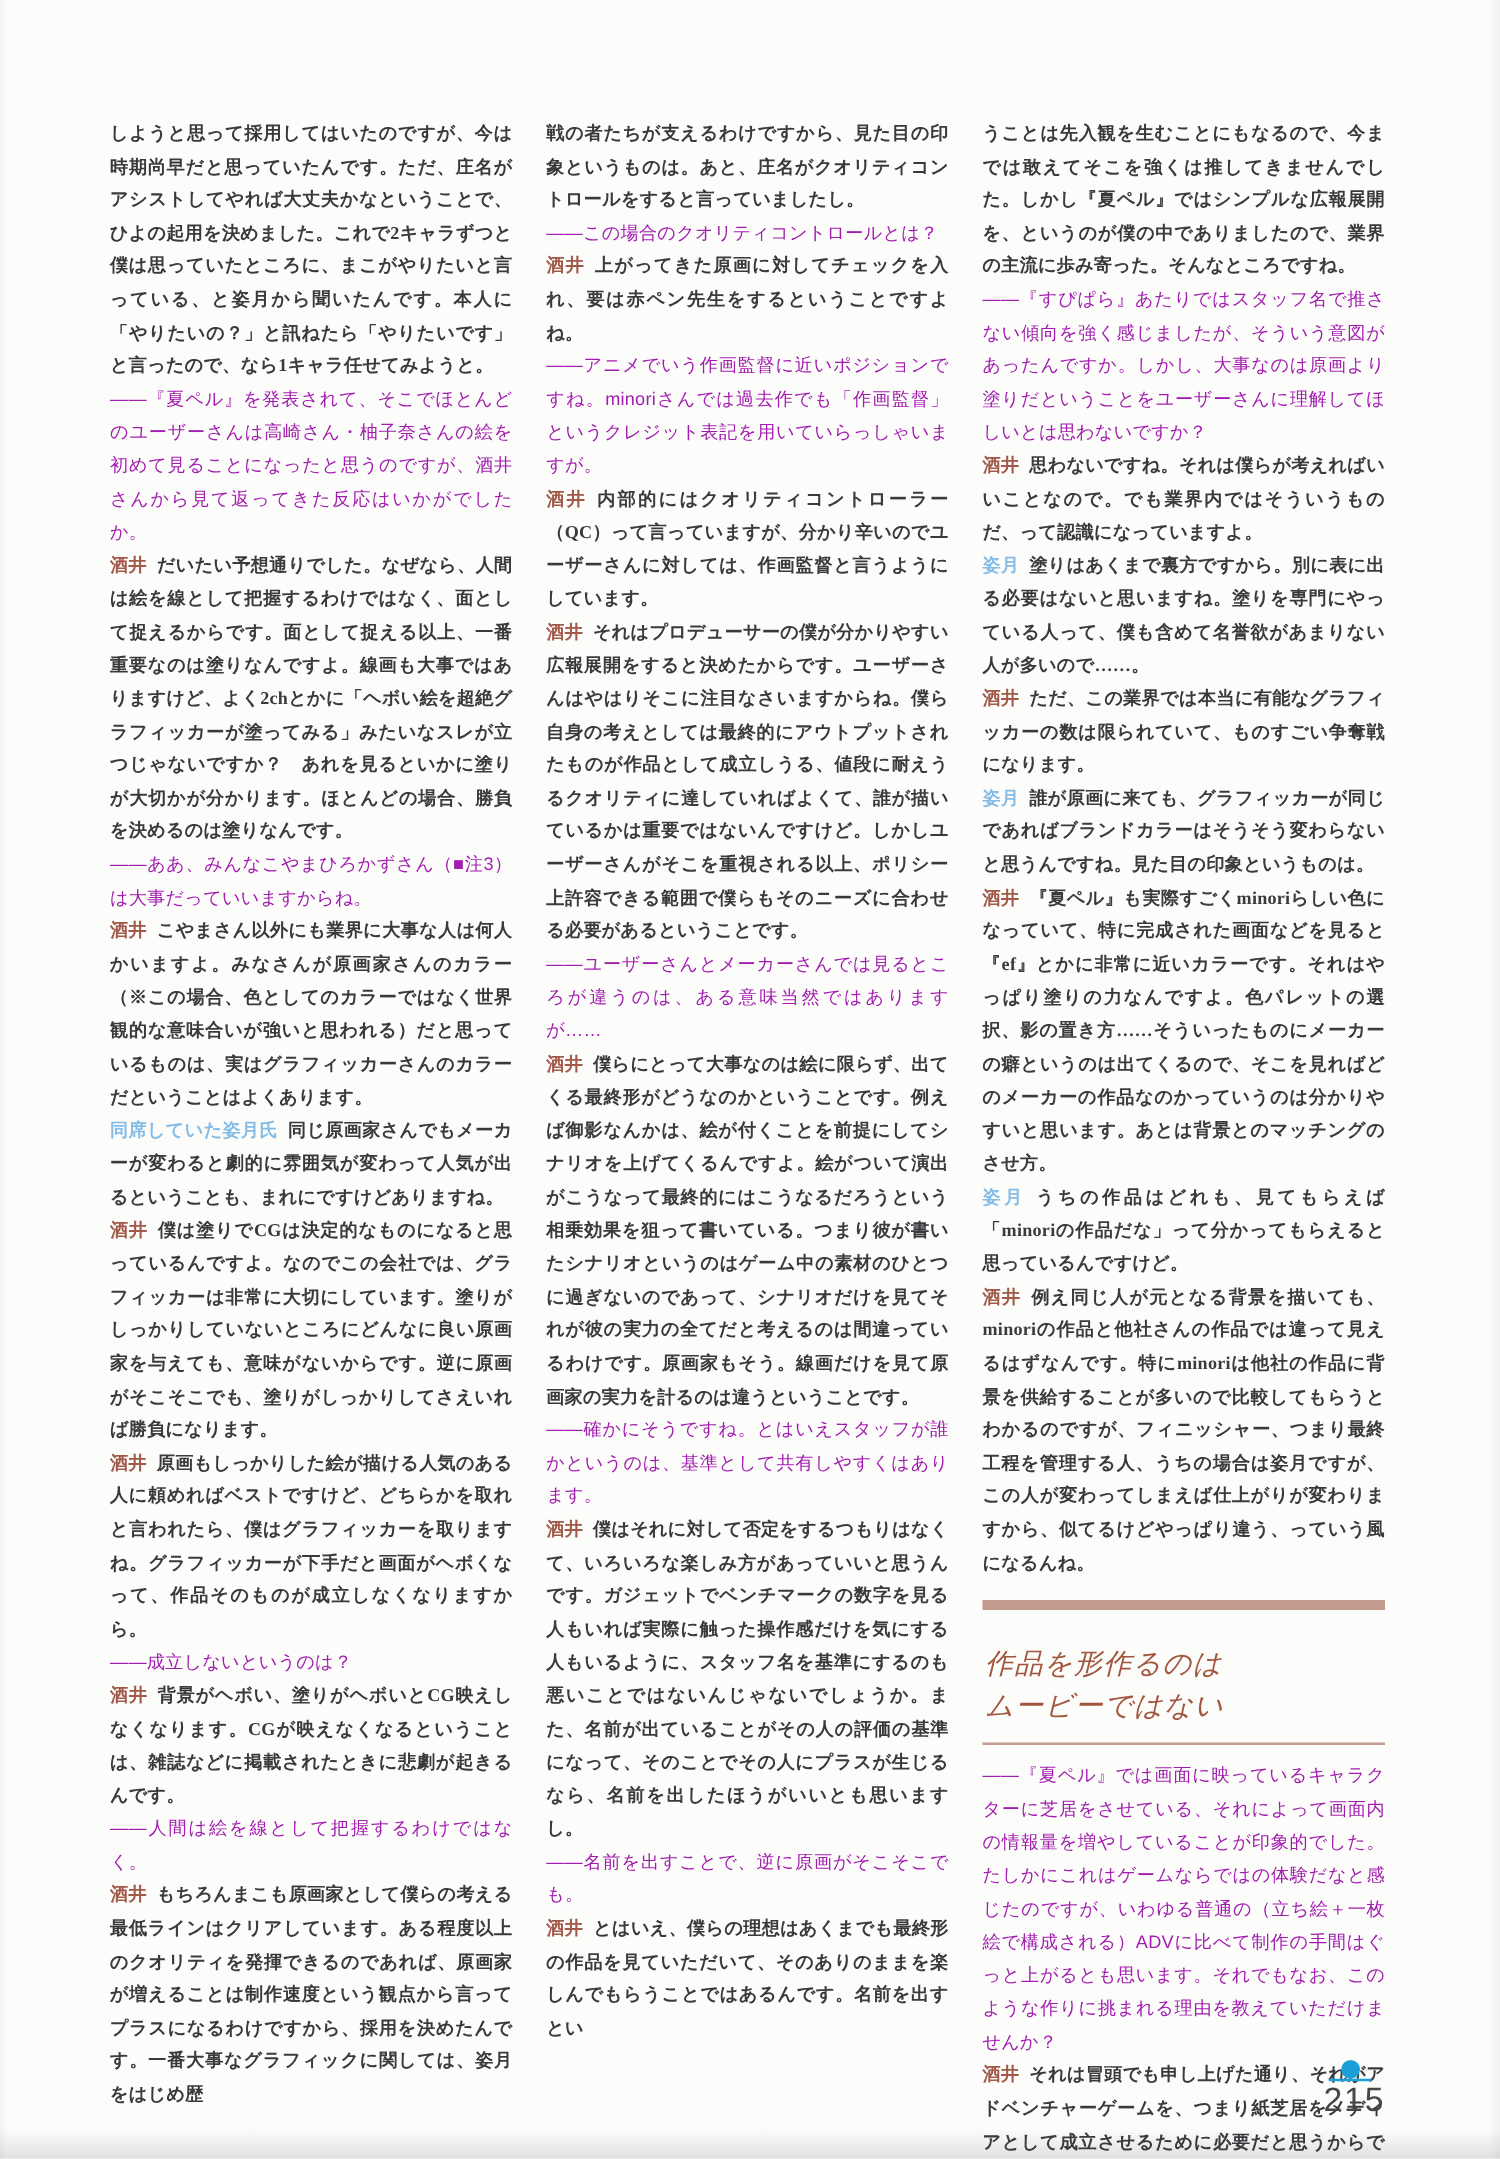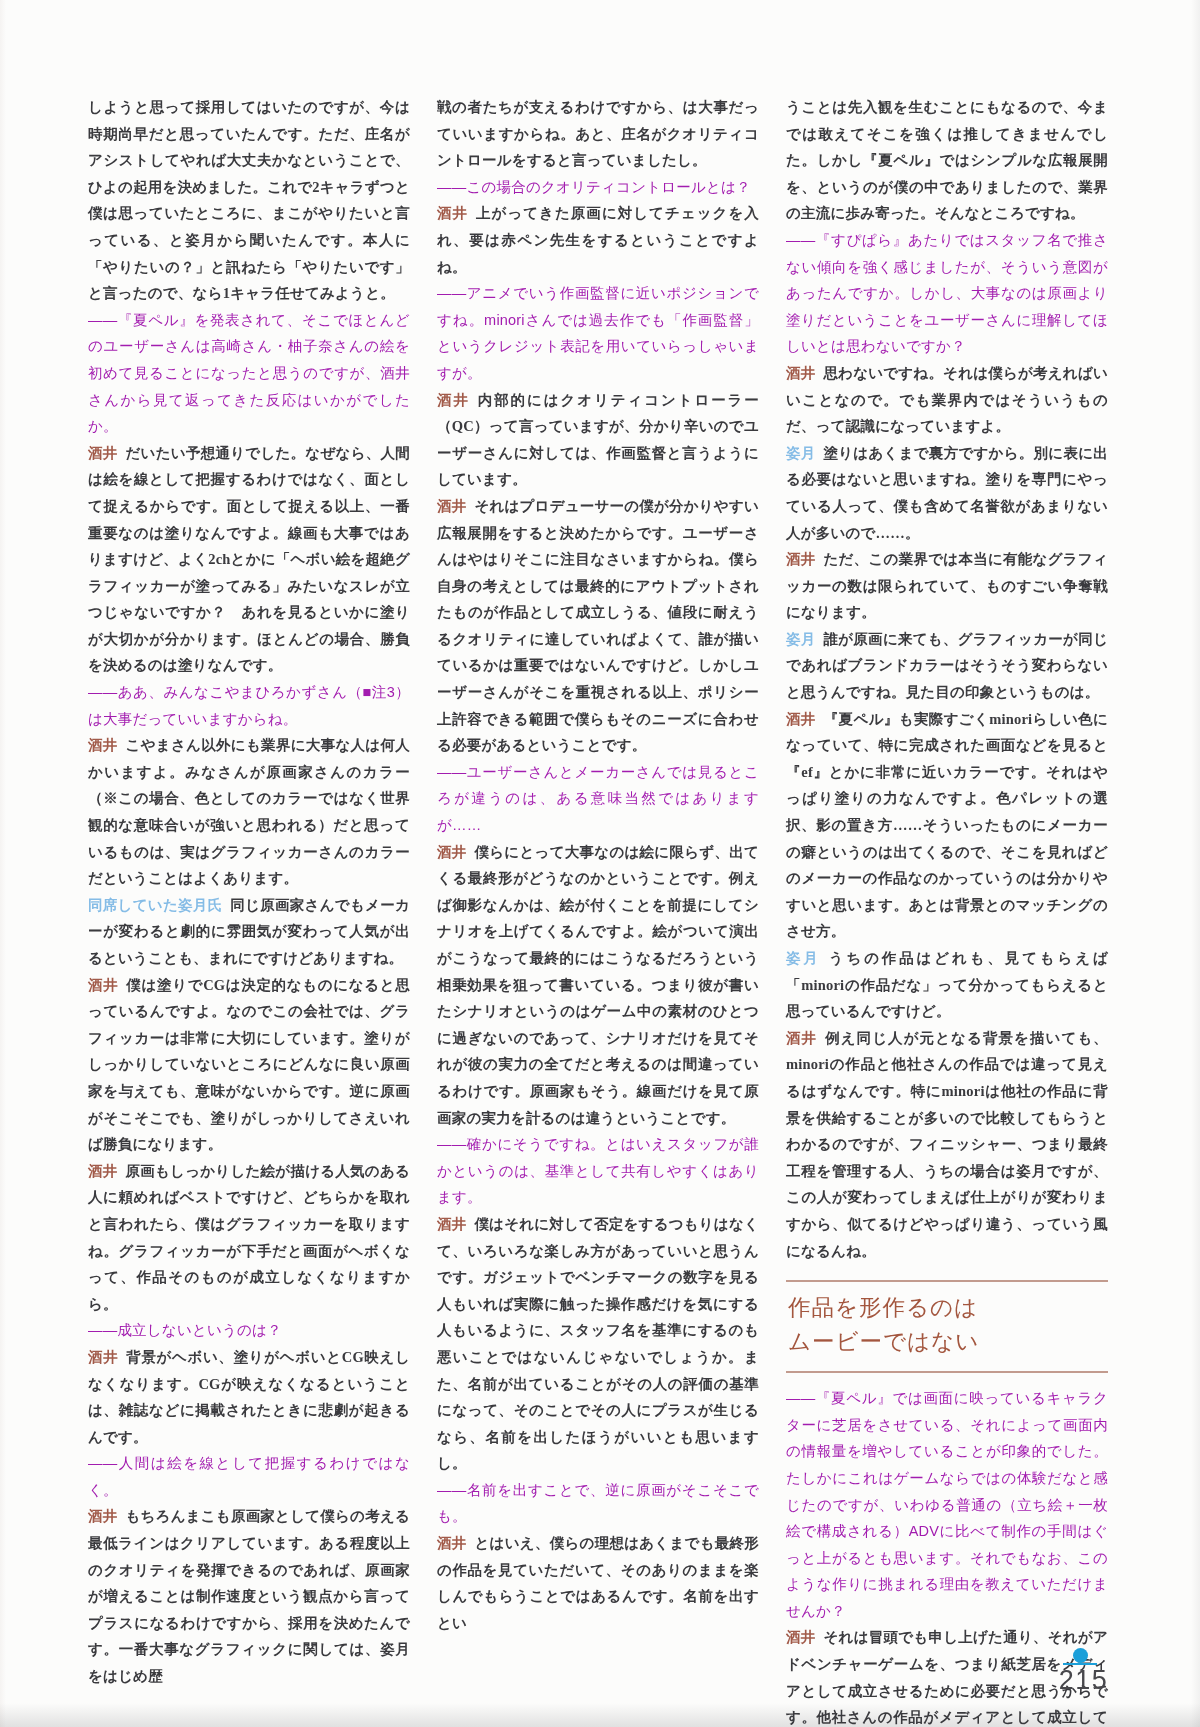--- a/index.html
+++ b/index.html
@@ -26,28 +26,28 @@
     font-weight:600;color:#3a3a3e;
   }
   p.question{
     font-family:"Liberation Sans",sans-serif;
     font-weight:400;color:#a21caf;
   }
   .speaker{font-weight:700;margin-right:0.55em;}
 
   .section-heading{
     margin:16px 0 12px 0;
-    padding:9px 2px 12px 2px;
-    border-top:2px solid #b91c1c;
+    padding:26px 2px 12px 2px;
+    border-top:8px solid #b91c1c;
     border-bottom:2px solid #c29b8e;
     color:#a3563e;
     font-family:"Liberation Sans",sans-serif;
     font-weight:500;
     font-size:22.5px;line-height:34px;
-    text-align:left;letter-spacing:1px;
+    text-align:left;letter-spacing:1px;font-style:italic;
   }
 
   .footer{
     position:absolute;left:1020px;top:1648px;width:120px;height:36px;
     display:flex;align-items:center;
     font-family:"Liberation Sans",sans-serif;
     flex-direction:column;
   }
   .footer .dot{width:15px;height:15px;border-radius:50%;flex:0 0 auto;}
   .footer .rule{width:34px;height:2px;flex:0 0 auto;}
@@ -65,21 +65,21 @@
       <p class="answer"><span class="speaker" style="color: rgb(161, 90, 73);">酒井</span>こやまさん以外にも業界に大事な人は何人かいますよ。みなさんが原画家さんのカラー（※この場合、色としてのカラーではなく世界観的な意味合いが強いと思われる）だと思っているものは、実はグラフィッカーさんのカラーだということはよくあります。</p>
       <p class="answer"><span class="speaker" style="color: rgb(133, 188, 230); margin-top: 20px;">同席していた姿月氏</span>同じ原画家さんでもメーカーが変わると劇的に雰囲気が変わって人気が出るということも、まれにですけどありますね。</p>
       <p class="answer"><span class="speaker" style="color: rgb(161, 90, 73);">酒井</span>僕は塗りでCGは決定的なものになると思っているんですよ。なのでこの会社では、グラフィッカーは非常に大切にしています。塗りがしっかりしていないところにどんなに良い原画家を与えても、意味がないからです。逆に原画がそこそこでも、塗りがしっかりしてさえいれば勝負になります。</p>
       <p class="answer"><span class="speaker" style="color: rgb(161, 90, 73);">酒井</span>原画もしっかりした絵が描ける人気のある人に頼めればベストですけど、どちらかを取れと言われたら、僕はグラフィッカーを取りますね。グラフィッカーが下手だと画面がヘボくなって、作品そのものが成立しなくなりますから。</p>
       <p class="question">——成立しないというのは？</p>
       <p class="answer"><span class="speaker" style="color: rgb(161, 90, 73);">酒井</span>背景がヘボい、塗りがヘボいとCG映えしなくなります。CGが映えなくなるということは、雑誌などに掲載されたときに悲劇が起きるんです。</p>
       <p class="question">——人間は絵を線として把握するわけではなく。</p>
       <p class="answer"><span class="speaker" style="color: rgb(161, 90, 73);">酒井</span>もちろんまこも原画家として僕らの考える最低ラインはクリアしています。ある程度以上のクオリティを発揮できるのであれば、原画家が増えることは制作速度という観点から言ってプラスになるわけですから、採用を決めたんです。一番大事なグラフィックに関しては、姿月をはじめ歴</p>
     </div>
   <div class="col" id="col-1">
-      <p class="body">戦の者たちが支えるわけですから、は大事だっていいますからね。あと、庄名がクオリティコントロールをすると言っていましたし。</p>
+      <p class="body">戦の者たちが支えるわけですから、見た目の印象というものは。あと、庄名がクオリティコントロールをすると言っていましたし。</p>
       <p class="question">——この場合のクオリティコントロールとは？</p>
       <p class="answer"><span class="speaker" style="color: rgb(161, 90, 73);">酒井</span>上がってきた原画に対してチェックを入れ、要は赤ペン先生をするということですよね。</p>
       <p class="question">——アニメでいう作画監督に近いポジションですね。minoriさんでは過去作でも「作画監督」というクレジット表記を用いていらっしゃいますが。</p>
       <p class="answer"><span class="speaker" style="color: rgb(161, 90, 73);">酒井</span>内部的にはクオリティコントローラー（QC）って言っていますが、分かり辛いのでユーザーさんに対しては、作画監督と言うようにしています。</p>
       <p class="answer"><span class="speaker" style="color: rgb(161, 90, 73);">酒井</span>それはプロデューサーの僕が分かりやすい広報展開をすると決めたからです。ユーザーさんはやはりそこに注目なさいますからね。僕ら自身の考えとしては最終的にアウトプットされたものが作品として成立しうる、値段に耐えうるクオリティに達していればよくて、誰が描いているかは重要ではないんですけど。しかしユーザーさんがそこを重視される以上、ポリシー上許容できる範囲で僕らもそのニーズに合わせる必要があるということです。</p>
       <p class="question">——ユーザーさんとメーカーさんでは見るところが違うのは、ある意味当然ではありますが……</p>
       <p class="answer"><span class="speaker" style="color: rgb(161, 90, 73);">酒井</span>僕らにとって大事なのは絵に限らず、出てくる最終形がどうなのかということです。例えば御影なんかは、絵が付くことを前提にしてシナリオを上げてくるんですよ。絵がついて演出がこうなって最終的にはこうなるだろうという相乗効果を狙って書いている。つまり彼が書いたシナリオというのはゲーム中の素材のひとつに過ぎないのであって、シナリオだけを見てそれが彼の実力の全てだと考えるのは間違っているわけです。原画家もそう。線画だけを見て原画家の実力を計るのは違うということです。</p>
       <p class="question">——確かにそうですね。とはいえスタッフが誰かというのは、基準として共有しやすくはあります。</p>
       <p class="answer"><span class="speaker" style="color: rgb(161, 90, 73);">酒井</span>僕はそれに対して否定をするつもりはなくて、いろいろな楽しみ方があっていいと思うんです。ガジェットでベンチマークの数字を見る人もいれば実際に触った操作感だけを気にする人もいるように、スタッフ名を基準にするのも悪いことではないんじゃないでしょうか。また、名前が出ていることがその人の評価の基準になって、そのことでその人にプラスが生じるなら、名前を出したほうがいいとも思いますし。</p>
       <p class="question">——名前を出すことで、逆に原画がそこそこでも。</p>

